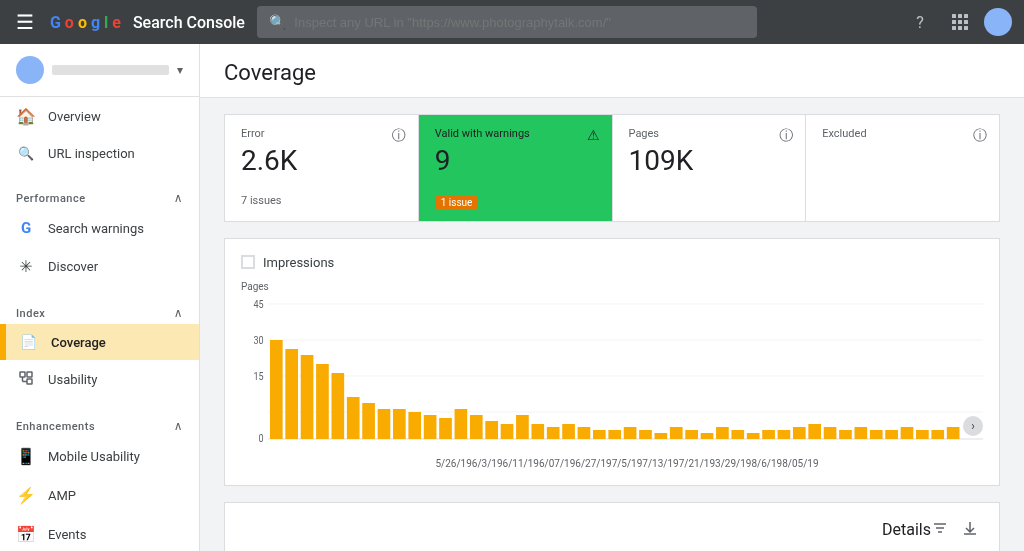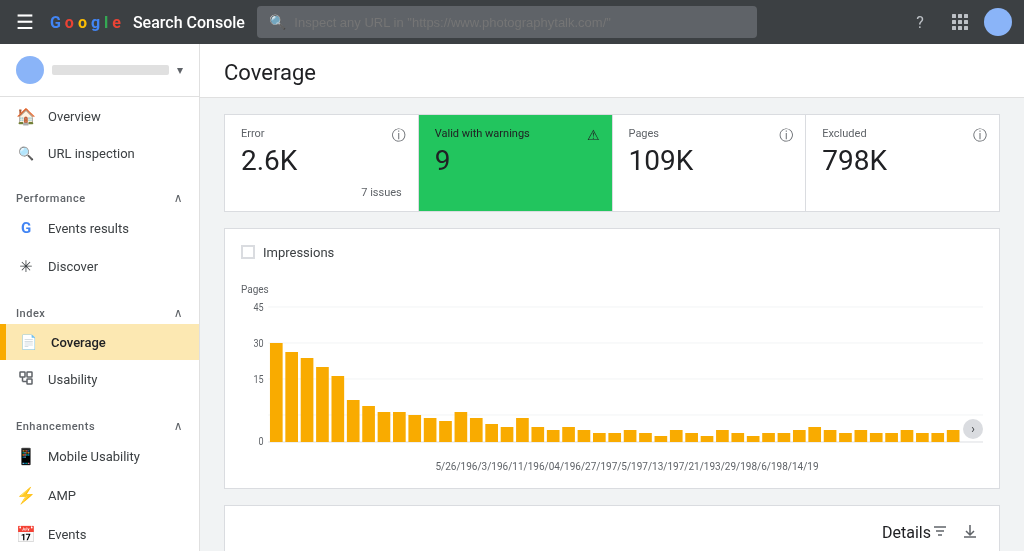--- a/index.html
+++ b/index.html
@@ -40,29 +40,29 @@
     .content-body { padding: 16px 24px; }
 
     
     .summary-cards { display: flex; gap: 0; margin-bottom: 16px; border: 1px solid #dadce0; background: #fff; }
     .summary-card { flex: 1; padding: 12px 16px; border-right: 1px solid #dadce0; position: relative; }
     .summary-card:last-child { border-right: none; }
     .summary-card.highlight { background: #22c55e; }
     .summary-card-label { font-size: 11px; color: #5f6368; margin-bottom: 4px; }
     .summary-card.highlight .summary-card-label { color: #202124; }
     .summary-card-value { font-size: 28px; font-weight: 400; color: #202124; line-height: 1.2; }
-    .summary-card-sub { font-size: 11px; color: #5f6368; margin-top: 8px; text-align: right; }
+    .summary-card-sub { font-size: 11px; color: #5f6368; margin-top: 16px; }
     .summary-card.highlight .summary-card-sub { color: #202124; }
     .summary-card-info { position: absolute; top: 12px; right: 12px; color: #5f6368; font-size: 14px; cursor: pointer; }
     .summary-card.highlight .summary-card-info { color: #202124; }
     .issue-badge { display: inline-block; background: #e37400; color: #fff; font-size: 10px; padding: 1px 6px; border-radius: 2px; margin-top: 2px; }
 
     
     .chart-container { background: #fff; border: 1px solid #dadce0; padding: 16px; margin-bottom: 16px; }
-    .chart-checkbox-row { display: flex; align-items: center; gap: 8px; margin-bottom: 24px; }
+    .chart-checkbox-row { display: flex; align-items: center; gap: 8px; margin-bottom: 11px; }
     .chart-checkbox { width: 14px; height: 14px; border: 2px solid #dadce0; background: #fff; }
     .chart-label { font-size: 13px; color: #3c4043; }
     .chart-y-label { font-size: 10px; color: #5f6368; margin-bottom: 2px; }
     .chart-area { position: relative; height: 160px; }
     .chart-svg { width: 100%; height: 100%; }
     .chart-x-labels { display: flex; justify-content: center; padding: 4px 0 0 30px; }
     .chart-x-label { font-size: 10px; color: #5f6368; }
     .chart-nav-btn { position: absolute; right: 0; bottom: 0; width: 20px; height: 20px; border-radius: 50%; background: #dadce0; display: flex; align-items: center; justify-content: center; font-size: 12px; color: #3c4043; cursor: pointer; }
 
     
@@ -128,21 +128,21 @@
     </div>
 
     <div class="sidebar-divider"></div>
 
     <div class="sidebar-section-header">
       <span>Performance</span>
       <span class="chevron">∧</span>
     </div>
     <div class="sidebar-nav-item">
       <span class="icon" style="color:#4285f4;font-weight:700;font-size:15px;">G</span>
-      <span>Events results</span>
+      <span>Search warnings</span>
     </div>
     <div class="sidebar-nav-item">
       <span class="icon">✳</span>
       <span>Discover</span>
     </div>
 
     <div class="sidebar-divider"></div>
 
     <div class="sidebar-section-header">
       <span>Index</span>
@@ -199,33 +199,35 @@
         <div class="summary-card">
           <div class="summary-card-label">Error</div>
           <div class="summary-card-value">2.6K</div>
           <div class="summary-card-sub">7 issues</div>
           <span class="summary-card-info">ⓘ</span>
         </div>
 
         <div class="summary-card highlight">
           <div class="summary-card-label">Valid with warnings</div>
           <div class="summary-card-value">9</div>
+          <div class="summary-card-sub">
+            <span class="issue-badge">1 issue</span>
+          </div>
           <span class="summary-card-info">⚠</span>
         </div>
 
         <div class="summary-card">
           <div class="summary-card-label">Pages</div>
           <div class="summary-card-value">109K</div>
           <div class="summary-card-sub"></div>
           <span class="summary-card-info">ⓘ</span>
         </div>
 
         <div class="summary-card" style="border-right:none;">
           <div class="summary-card-label">Excluded</div>
-          <div class="summary-card-value">798K</div>
           <div class="summary-card-sub"></div>
           <span class="summary-card-info">ⓘ</span>
         </div>
       </div>
 
       <div class="chart-container">
         <div class="chart-checkbox-row">
           <div class="chart-checkbox"></div>
           <span class="chart-label">Impressions</span>
         </div>
@@ -290,28 +292,28 @@
             <rect x="763" y="136" width="14" height="9" fill="#f9ab00"></rect>
             <rect x="780" y="133" width="14" height="12" fill="#f9ab00"></rect>
           </svg>
           <div class="chart-nav-btn" style="bottom:18px;">›</div>
         </div>
 
         <div class="chart-x-labels">
           <span class="chart-x-label">5/26/19</span>
           <span class="chart-x-label">6/3/19</span>
           <span class="chart-x-label">6/11/19</span>
-          <span class="chart-x-label">6/04/19</span>
+          <span class="chart-x-label">6/07/19</span>
           <span class="chart-x-label">6/27/19</span>
           <span class="chart-x-label">7/5/19</span>
           <span class="chart-x-label">7/13/19</span>
           <span class="chart-x-label">7/21/19</span>
           <span class="chart-x-label">3/29/19</span>
           <span class="chart-x-label">8/6/19</span>
-          <span class="chart-x-label">8/14/19</span>
+          <span class="chart-x-label">8/05/19</span>
         </div>
       </div>
 
       <div class="details-section">
         <div class="details-header">
           <span class="details-title">Details</span>
           <div class="details-actions">
             <span class="details-action-icon">
               <svg width="18" height="18" viewBox="0 0 18 18" fill="none" stroke="#5f6368" stroke-width="1.5">
                 <line x1="3" y1="5" x2="15" y2="5"></line>

